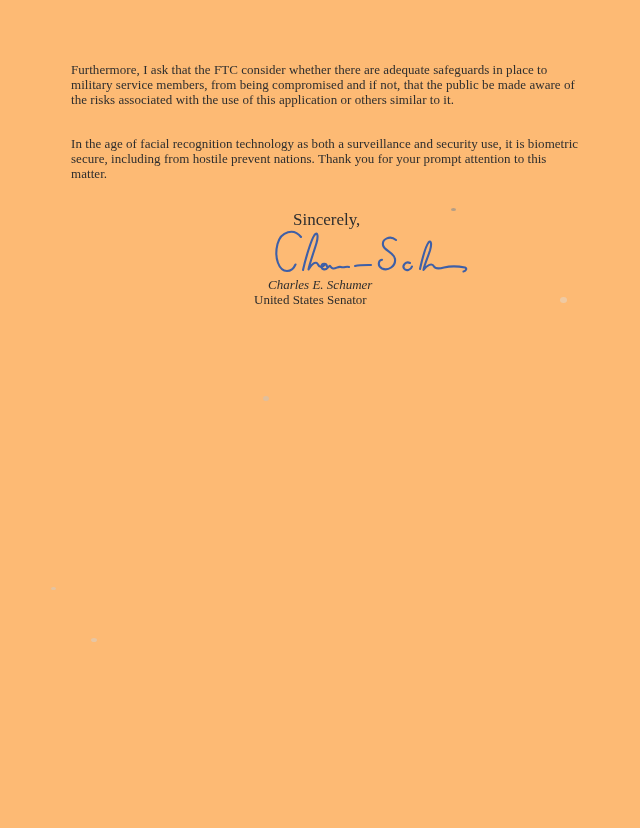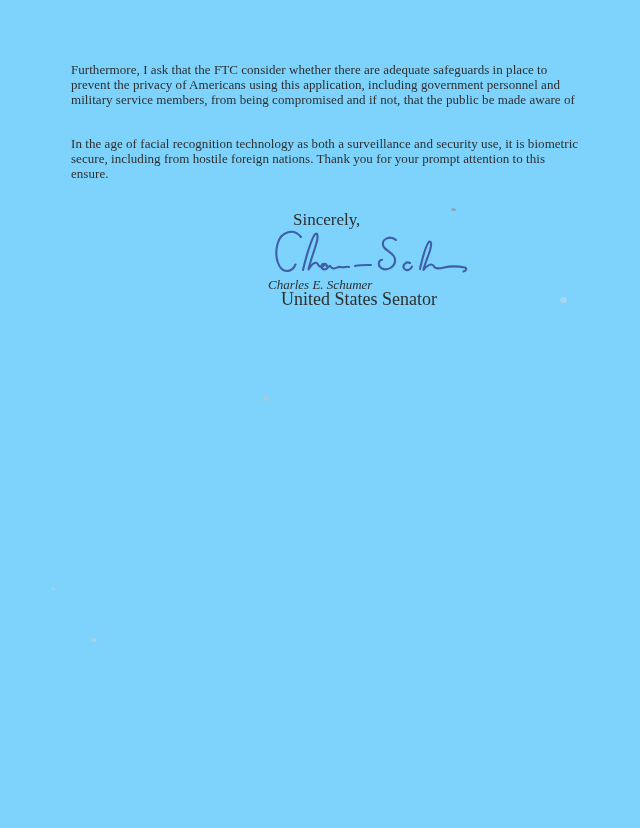--- a/index.html
+++ b/index.html
@@ -11,21 +11,21 @@
     height: 828px;
     background: #fefefe;
     position: relative;
     overflow: hidden;
     font-family: "Liberation Serif", "DejaVu Serif", serif;
     color: #2e2e2e;
   }
   .page {
     position: absolute;
     inset: 0;
-    background: #7dd3fc;
+    background: #fdba74;
   }
   .para {
     position: absolute;
     left: 71px;
     font-size: 13px;
     line-height: 14.9px;
     letter-spacing: 0.05px;
   }
   .para .line {
     white-space: nowrap;
@@ -51,51 +51,51 @@
     position: absolute;
     left: 268px;
     top: 277px;
     font-size: 13px;
     line-height: 15px;
     white-space: nowrap;
     font-style: italic;
   }
   .signer-title {
     position: absolute;
-    left: 281px;
+    left: 254px;
     top: 292px;
-    font-size: 18px;
+    font-size: 13px;
     line-height: 15px;
     white-space: nowrap;
   }
   .speck {
     position: absolute;
     border-radius: 50%;
   }
   .speck-1 { left: 451px; top: 208px; width: 5px; height: 3px; background: #8f8f8f; opacity: .65; }
   .speck-2 { left: 263px; top: 396px; width: 6px; height: 5px; background: #c4c4c4; opacity: .5; }
   .speck-3 { left: 51px;  top: 587px; width: 5px; height: 3px; background: #cccccc; opacity: .55; }
   .speck-4 { left: 91px;  top: 638px; width: 6px; height: 4px; background: #d2d2d2; opacity: .5; }
   .speck-5 { left: 560px; top: 297px; width: 7px; height: 6px; background: #dddddd; opacity: .45; }
 </style>
 </head>
 <body>
 
 <div class="page">
 
   <div class="para" id="para1">
     <div class="line">Furthermore, I ask that the FTC consider whether there are adequate safeguards in place to</div>
-    <div class="line">prevent the privacy of Americans using this application, including government personnel and</div>
     <div class="line">military service members, from being compromised and if not, that the public be made aware of</div>
+    <div class="line">the risks associated with the use of this application or others similar to it.</div>
   </div>
 
   <div class="para" id="para2">
     <div class="line">In the age of facial recognition technology as both a surveillance and security use, it is biometric</div>
-    <div class="line">secure, including from hostile foreign nations. Thank you for your prompt attention to this</div>
-    <div class="line">ensure.</div>
+    <div class="line">secure, including from hostile prevent nations. Thank you for your prompt attention to this</div>
+    <div class="line">matter.</div>
   </div>
 
   <div class="closing">Sincerely,</div>
 
   <svg class="signature-svg" viewBox="0 0 200 58" xmlns="http://www.w3.org/2000/svg">
     <g fill="none" stroke-width="2.1" stroke-linecap="round" stroke-linejoin="round" stroke="#3e5fa7">
 
       <path d="M 31,13 C 24,4 11,7 7.5,20 C 4,34 9,47 17,47 C 21,47 24,44 25.5,40.5"></path>
 
       <path d="M 33,46 C 35.5,35 41,16 44.5,11 C 47.5,7 48.5,12 46.5,19 C 43.5,29 39.5,40 38.5,45.5 C 41.5,40 46,36.5 48,40.5 C 49.5,44 53,43.5 55.5,40"></path>

